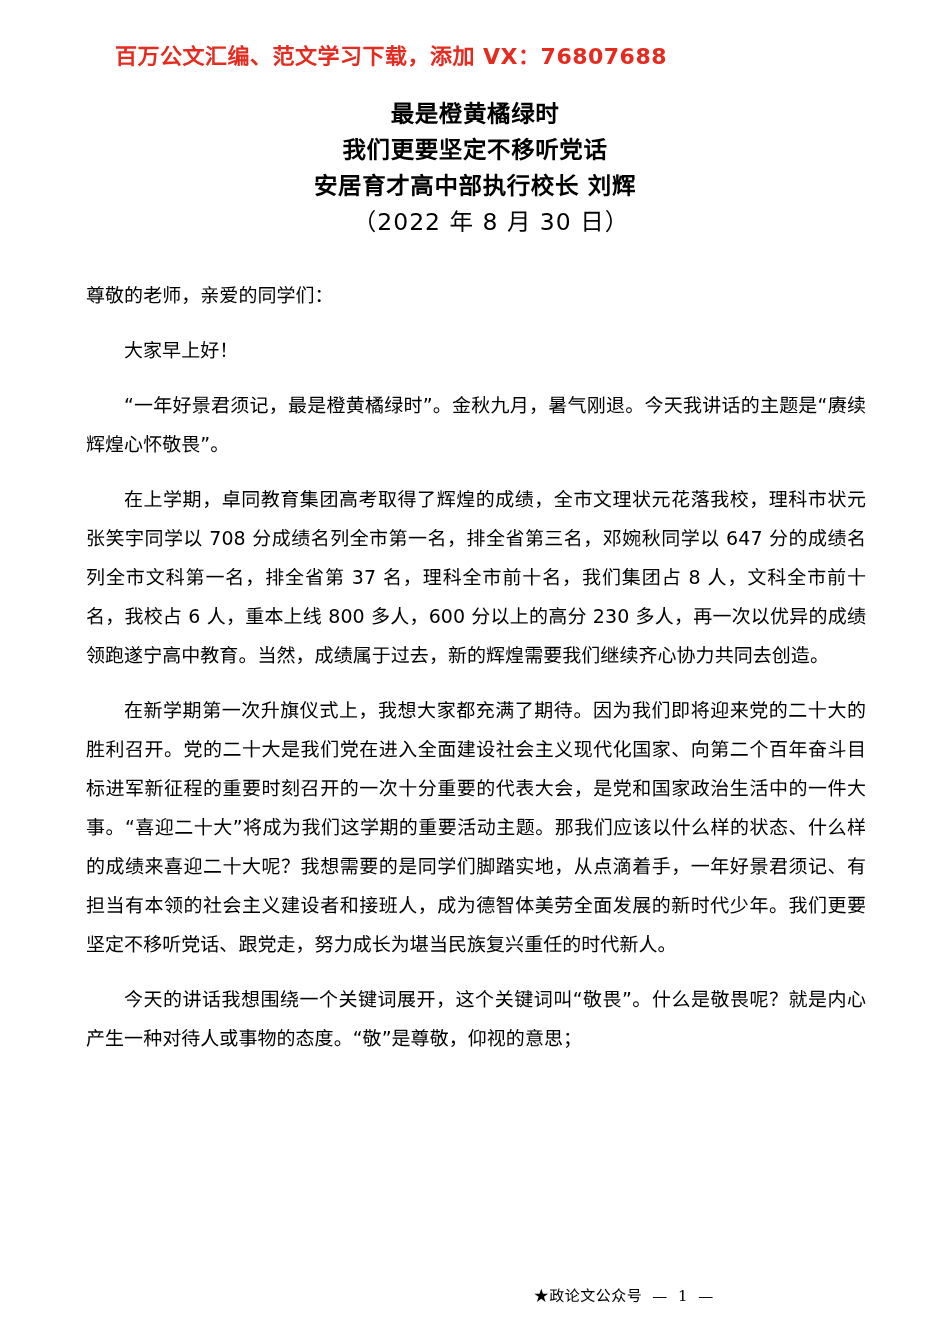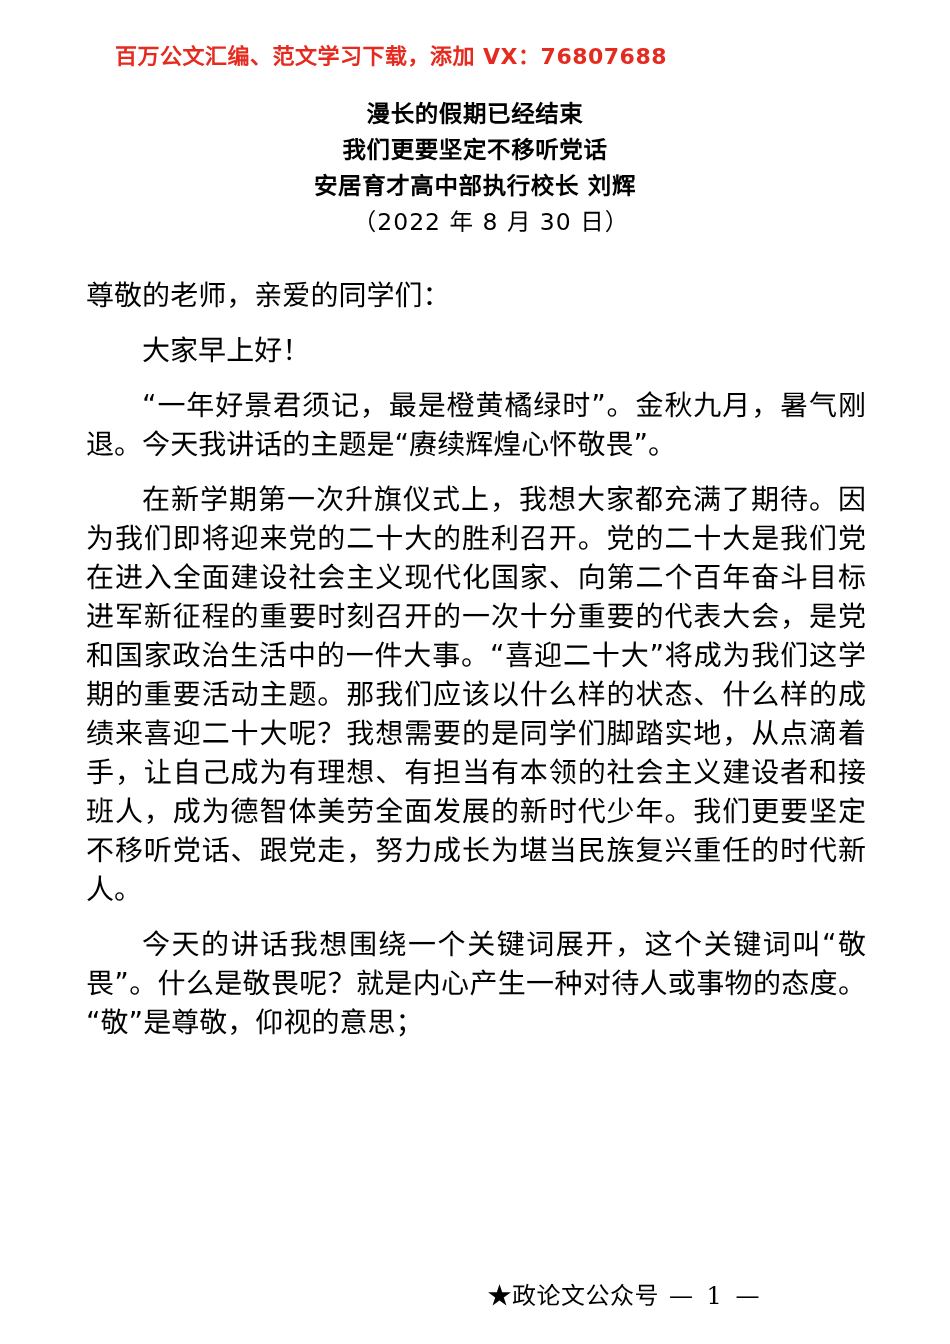--- a/index.html
+++ b/index.html
@@ -59,21 +59,21 @@
   }
 
   
   .body-text {
     position: absolute;
     top: 276px;
     left: 86px;
     width: 780px;
   }
   .para {
-    font-size: 28px;
+    font-size: 19px;
     line-height: 39px;
     text-align: justify;
     text-align-last: left;
     text-justify: inter-ideograph;
     margin: 0;
     letter-spacing: 0.05px;
     word-break: break-all;
   }
   .para.indent {
     text-indent: 2em;
@@ -83,46 +83,47 @@
   
   .footer {
     position: absolute;
     top: 1283px;
     left: 0;
     width: 950px;
     text-align: center;
     padding-left: 300px;
     box-sizing: border-box;
     font-family: "DejaVu Serif", "Liberation Serif", serif;
-    font-size: 24px;
+    font-size: 15px;
     line-height: 26px;
     white-space: nowrap;
   }
   .footer-mark { letter-spacing: 0.5px; }
   .footer-page { margin-left: 10px; letter-spacing: 3px; }
 </style>
 </head>
 <body>
 
 <div class="page">
 
   <div class="promo-banner" style="color: rgb(229, 43, 31);">百万公文汇编、范文学习下载，添加 VX：76807688</div>
 
   <div class="title-block">
-    <div class="title-line">漫长的假期已经结束</div>
+    <div class="title-line">最是橙黄橘绿时</div>
     <div class="title-line">我们更要坚定不移听党话</div>
     <div class="title-line">安居育才高中部执行校长  刘辉</div>
     <div class="title-line doc-date">（2022 年 8 月 30 日）</div>
   </div>
 
   <div class="body-text">
     <p class="para">尊敬的老师，亲爱的同学们：</p>
     <p class="para indent">大家早上好！</p>
     <p class="para indent">“一年好景君须记，最是橙黄橘绿时”。金秋九月，暑气刚退。今天我讲话的主题是“赓续辉煌心怀敬畏”。</p>
-    <p class="para indent">在新学期第一次升旗仪式上，我想大家都充满了期待。因为我们即将迎来党的二十大的胜利召开。党的二十大是我们党在进入全面建设社会主义现代化国家、向第二个百年奋斗目标进军新征程的重要时刻召开的一次十分重要的代表大会，是党和国家政治生活中的一件大事。“喜迎二十大”将成为我们这学期的重要活动主题。那我们应该以什么样的状态、什么样的成绩来喜迎二十大呢？我想需要的是同学们脚踏实地，从点滴着手，让自己成为有理想、有担当有本领的社会主义建设者和接班人，成为德智体美劳全面发展的新时代少年。我们更要坚定不移听党话、跟党走，努力成长为堪当民族复兴重任的时代新人。</p>
+    <p class="para indent">在上学期，卓同教育集团高考取得了辉煌的成绩，全市文理状元花落我校，理科市状元张笑宇同学以 708 分成绩名列全市第一名，排全省第三名，邓婉秋同学以 647 分的成绩名列全市文科第一名，排全省第 37 名，理科全市前十名，我们集团占 8 人，文科全市前十名，我校占 6 人，重本上线 800 多人，600 分以上的高分 230 多人，再一次以优异的成绩领跑遂宁高中教育。当然，成绩属于过去，新的辉煌需要我们继续齐心协力共同去创造。</p>
+    <p class="para indent">在新学期第一次升旗仪式上，我想大家都充满了期待。因为我们即将迎来党的二十大的胜利召开。党的二十大是我们党在进入全面建设社会主义现代化国家、向第二个百年奋斗目标进军新征程的重要时刻召开的一次十分重要的代表大会，是党和国家政治生活中的一件大事。“喜迎二十大”将成为我们这学期的重要活动主题。那我们应该以什么样的状态、什么样的成绩来喜迎二十大呢？我想需要的是同学们脚踏实地，从点滴着手，一年好景君须记、有担当有本领的社会主义建设者和接班人，成为德智体美劳全面发展的新时代少年。我们更要坚定不移听党话、跟党走，努力成长为堪当民族复兴重任的时代新人。</p>
     <p class="para indent">今天的讲话我想围绕一个关键词展开，这个关键词叫“敬畏”。什么是敬畏呢？就是内心产生一种对待人或事物的态度。“敬”是尊敬，仰视的意思；</p>
   </div>
 
   <div class="footer">
     <span class="footer-mark">★政论文公众号</span><span class="footer-page">—  1  —</span>
   </div>
 
 </div>
 
 </body></html>

